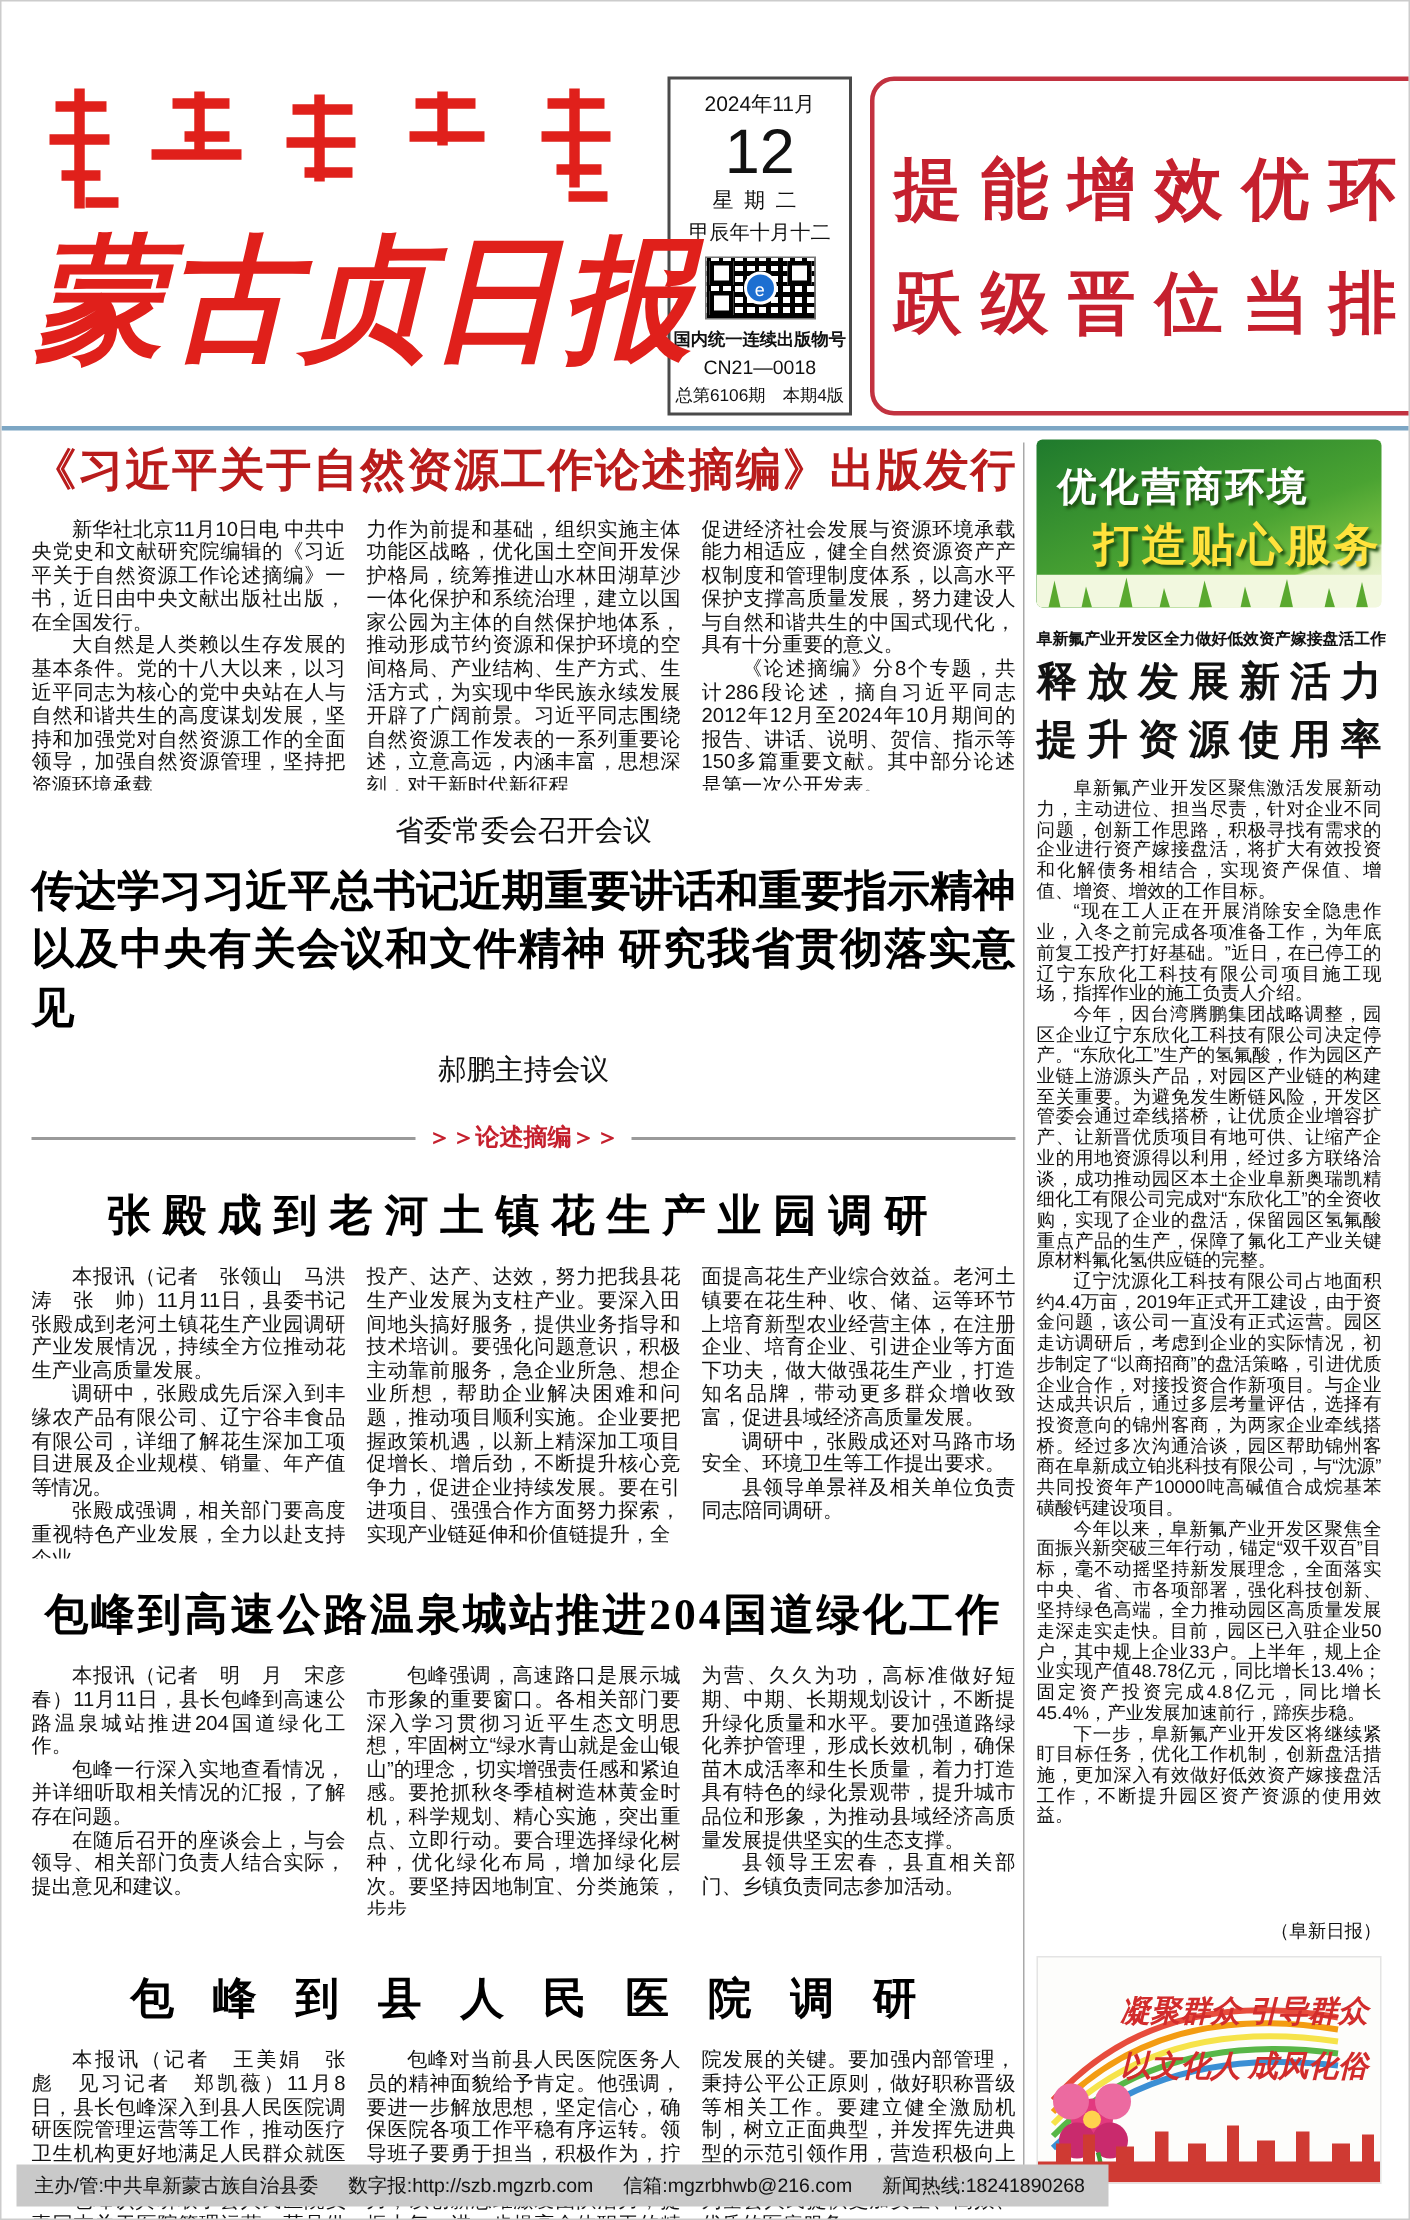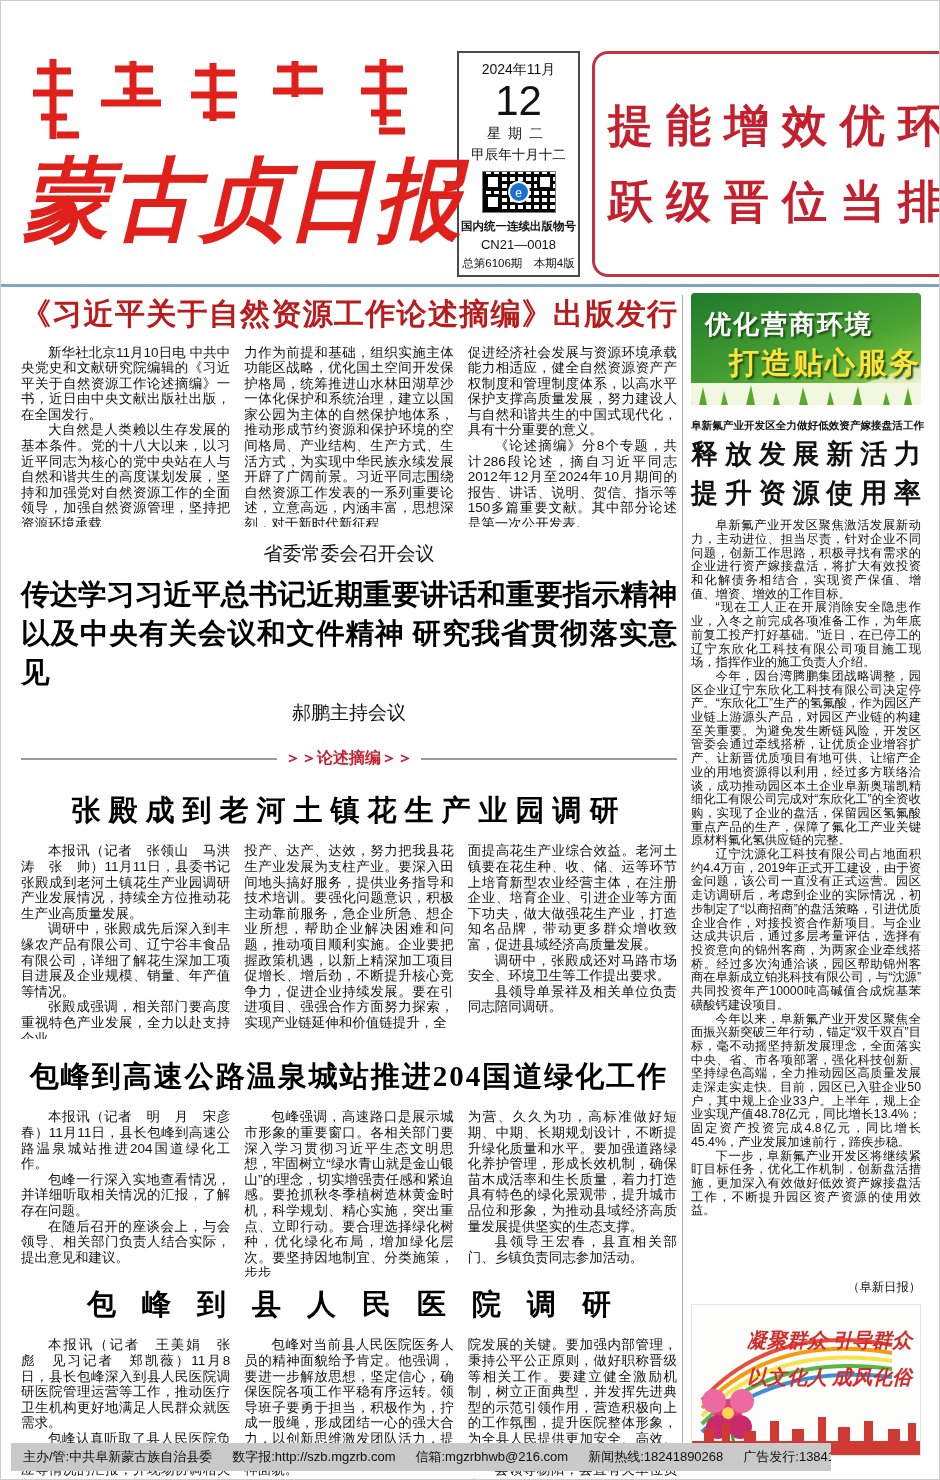--- a/index.html
+++ b/index.html
@@ -7,21 +7,21 @@
         font-family:"Liberation Sans",sans-serif;color:#111;overflow:hidden;
         border:1px solid #cccccc;box-sizing:border-box;}
 
   
   .header{position:absolute;left:22px;top:50px;width:896px;height:226px;display:flex;}
   .masthead{width:416px;display:flex;flex-direction:column;}
   .mongolian{height:96px;}
   .paper-name{font-family:"Liberation Serif",serif;font-weight:bold;font-style:italic;
               font-size:86px;line-height:1.2;color:#e0201b;letter-spacing:2px;white-space:nowrap;
               transform:scaleY(1.05);transform-origin:left top;}
-  .datebox{width:124px;margin-left:18px;border:2px solid #4a4a4a;box-sizing:border-box;
+  .datebox{width:124px;margin-left:6px;border:2px solid #4a4a4a;box-sizing:border-box;
            display:flex;flex-direction:column;align-items:center;padding:8px 2px 4px 2px;
            font-size:13px;}
   .db-ym{font-size:14px;}
   .db-day{font-size:42px;line-height:1.05;font-weight:500;}
   .db-week{font-size:14px;letter-spacing:7px;margin-top:2px;}
   .db-lunar{font-size:13.5px;margin-top:3px;white-space:nowrap;}
   .qr{width:72px;height:72px;margin:7px 0 6px 0;border:1px solid #777;position:relative;
       background:
         repeating-linear-gradient(0deg,#000 0 3px,transparent 3px 7px),
         repeating-linear-gradient(90deg,#000 0 3px,#fff 3px 8px);}
@@ -57,21 +57,21 @@
   .more-row{display:flex;align-items:center;margin-top:22px;}
   .more-row .rule{flex:1;height:2px;background:#9a9a9a;}
   .more-text{color:#c5202e;font-size:16px;font-weight:bold;padding:0 8px;white-space:nowrap;}
 
   .h-serif{font-family:"Liberation Serif",serif;font-weight:bold;font-size:29px;color:#000;
            text-align:center;}
   .a3-head{margin-top:22px;letter-spacing:8px;}
   .a3-body{height:196px;}
   .a4-head{margin-top:18px;letter-spacing:2px;}
   .a4-body{height:168px;}
-  .a5-head{margin-top:8px;letter-spacing:26px;text-indent:26px;}
+  .a5-head{margin-top:36px;letter-spacing:26px;text-indent:26px;}
   .a5-body{height:174px;}
 
   
   .vdiv{position:absolute;left:681px;top:294px;width:1px;height:1152px;background:#a9a9a9;}
   .sidebar{position:absolute;left:690px;top:292px;width:230px;}
   .banner{height:112px;border-radius:4px;overflow:hidden;position:relative;
           background:linear-gradient(160deg,#1f7a2d 0%,#4aa332 55%,#7cc243 78%,#d9ecb4 79%,#f2f8df 100%);}
   .banner-l1{position:absolute;left:14px;top:14px;font-family:"Liberation Serif",serif;
              font-weight:bold;font-size:26px;color:#ffffff;letter-spacing:2px;
              text-shadow:2px 2px 2px #1d4d12;}
@@ -85,21 +85,21 @@
   .sb-body{margin-top:8px;height:758px;overflow:hidden;font-size:12.3px;line-height:13.7px;}
   .sb-attr{text-align:right;font-size:12.3px;margin-top:2px;}
   .ad{margin-top:8px;height:150px;position:relative;background:#fdfdfb;border:1px solid #e4e4e4;
       overflow:hidden;}
   .ad-text{position:absolute;right:8px;top:22px;text-align:right;color:#d22c2c;
            font-family:"Liberation Serif",serif;font-weight:bold;font-style:italic;}
   .ad-t1{font-size:20px;white-space:nowrap;}
   .ad-t2{font-size:20px;white-space:nowrap;margin-top:10px;}
 
   
-  .footer{position:absolute;left:10px;bottom:8px;width:820px;height:28px;background:#c9c9c9;
+  .footer{position:absolute;left:10px;bottom:8px;width:728px;height:28px;background:#c9c9c9;
           display:flex;align-items:center;gap:0;padding:0 12px;box-sizing:border-box;
           font-size:13px;white-space:nowrap;overflow:hidden;}
   .footer span{margin-right:20px;}
 </style>
 </head>
 <body>
 
 <div class="page">
 
   <div class="header">

